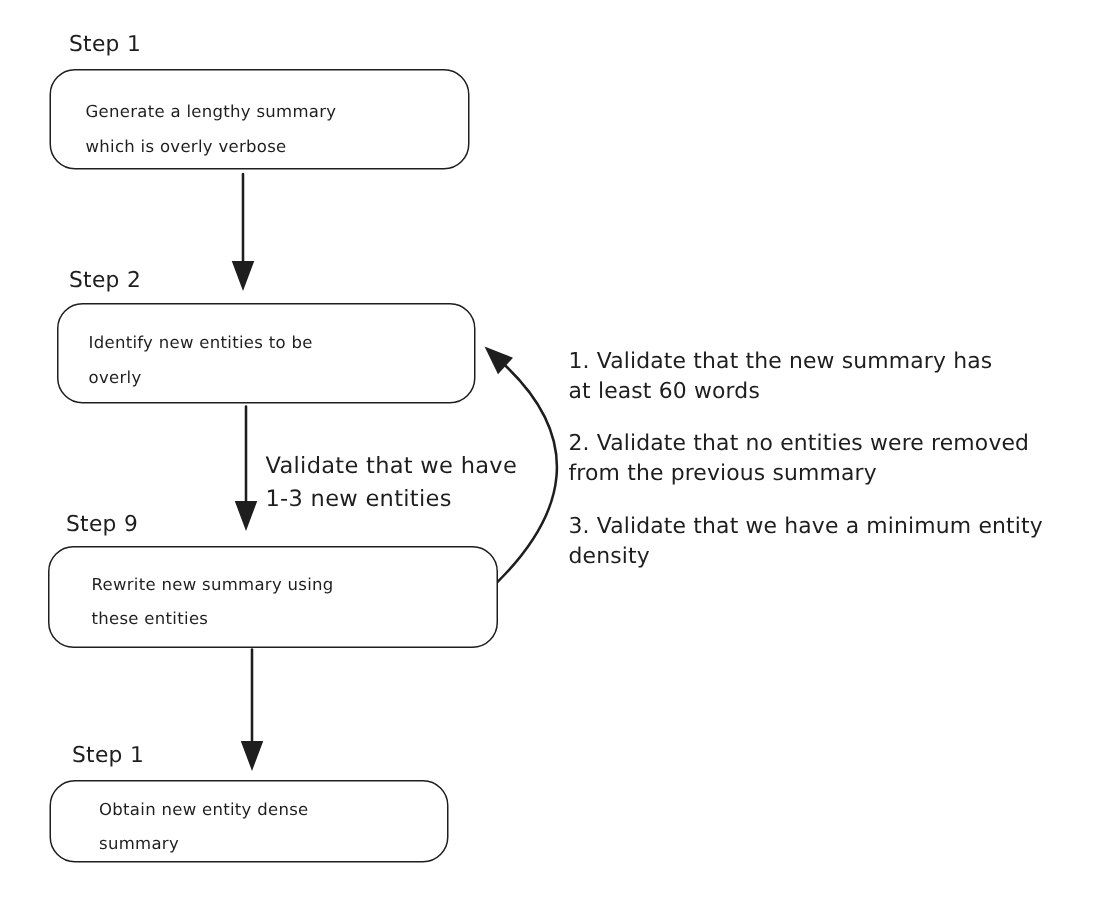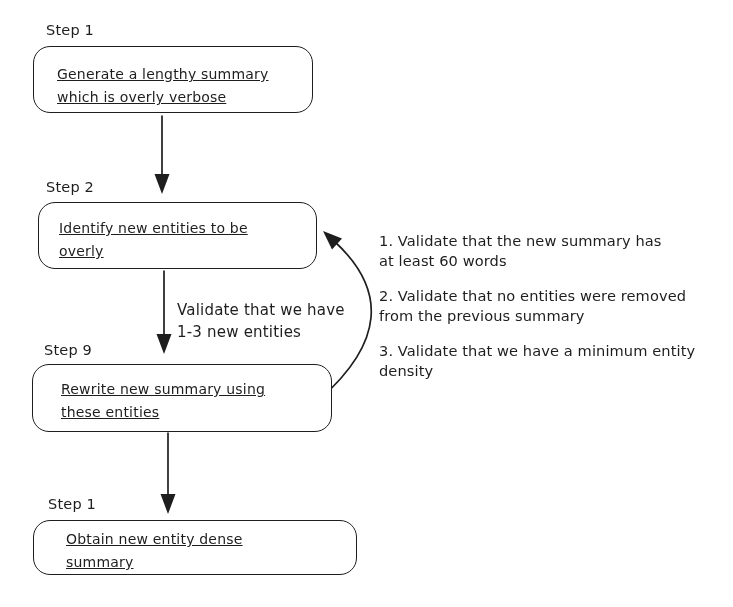--- a/index.html
+++ b/index.html
@@ -28,29 +28,28 @@
   }
   .arrow-layer polygon { fill: var(--ink); stroke: none; }
   .step-box {
     position: absolute;
     border: 1.7px solid var(--ink);
     border-radius: 17px;
     background: var(--bg);
   }
   .box-text {
     white-space: pre-line;
-    font-size: 14px;
+    font-size: 11px;
     line-height: 23px;
     letter-spacing: 0.2px;
-    text-decoration: underline;
   }
   .box-1 { left: 33px;  top: 34px;  width: 280px; height: 67px; padding: 16px 6px 0 23px; }
   .box-2 { left: 38px;  top: 190px; width: 279px; height: 67px; padding: 14px 6px 0 20px; }
   .box-3 { left: 32px;  top: 352px; width: 300px; height: 68px; padding: 13px 6px 0 28px; }
-  .box-4 { left: 33px;  top: 508px; width: 324px; height: 55px; padding: 7px 6px 0 32px; }
+  .box-4 { left: 33px;  top: 508px; width: 266px; height: 55px; padding: 7px 6px 0 32px; }
   .step-label {
     position: absolute;
     font-size: 14.5px;
     line-height: 16px;
     letter-spacing: 0.2px;
   }
   .step-label-1 { left: 46px; top: 10px; }
   .step-label-2 { left: 46px; top: 167px; }
   .step-label-3 { left: 44px; top: 330px; }
   .step-label-4 { left: 48px; top: 484px; }

